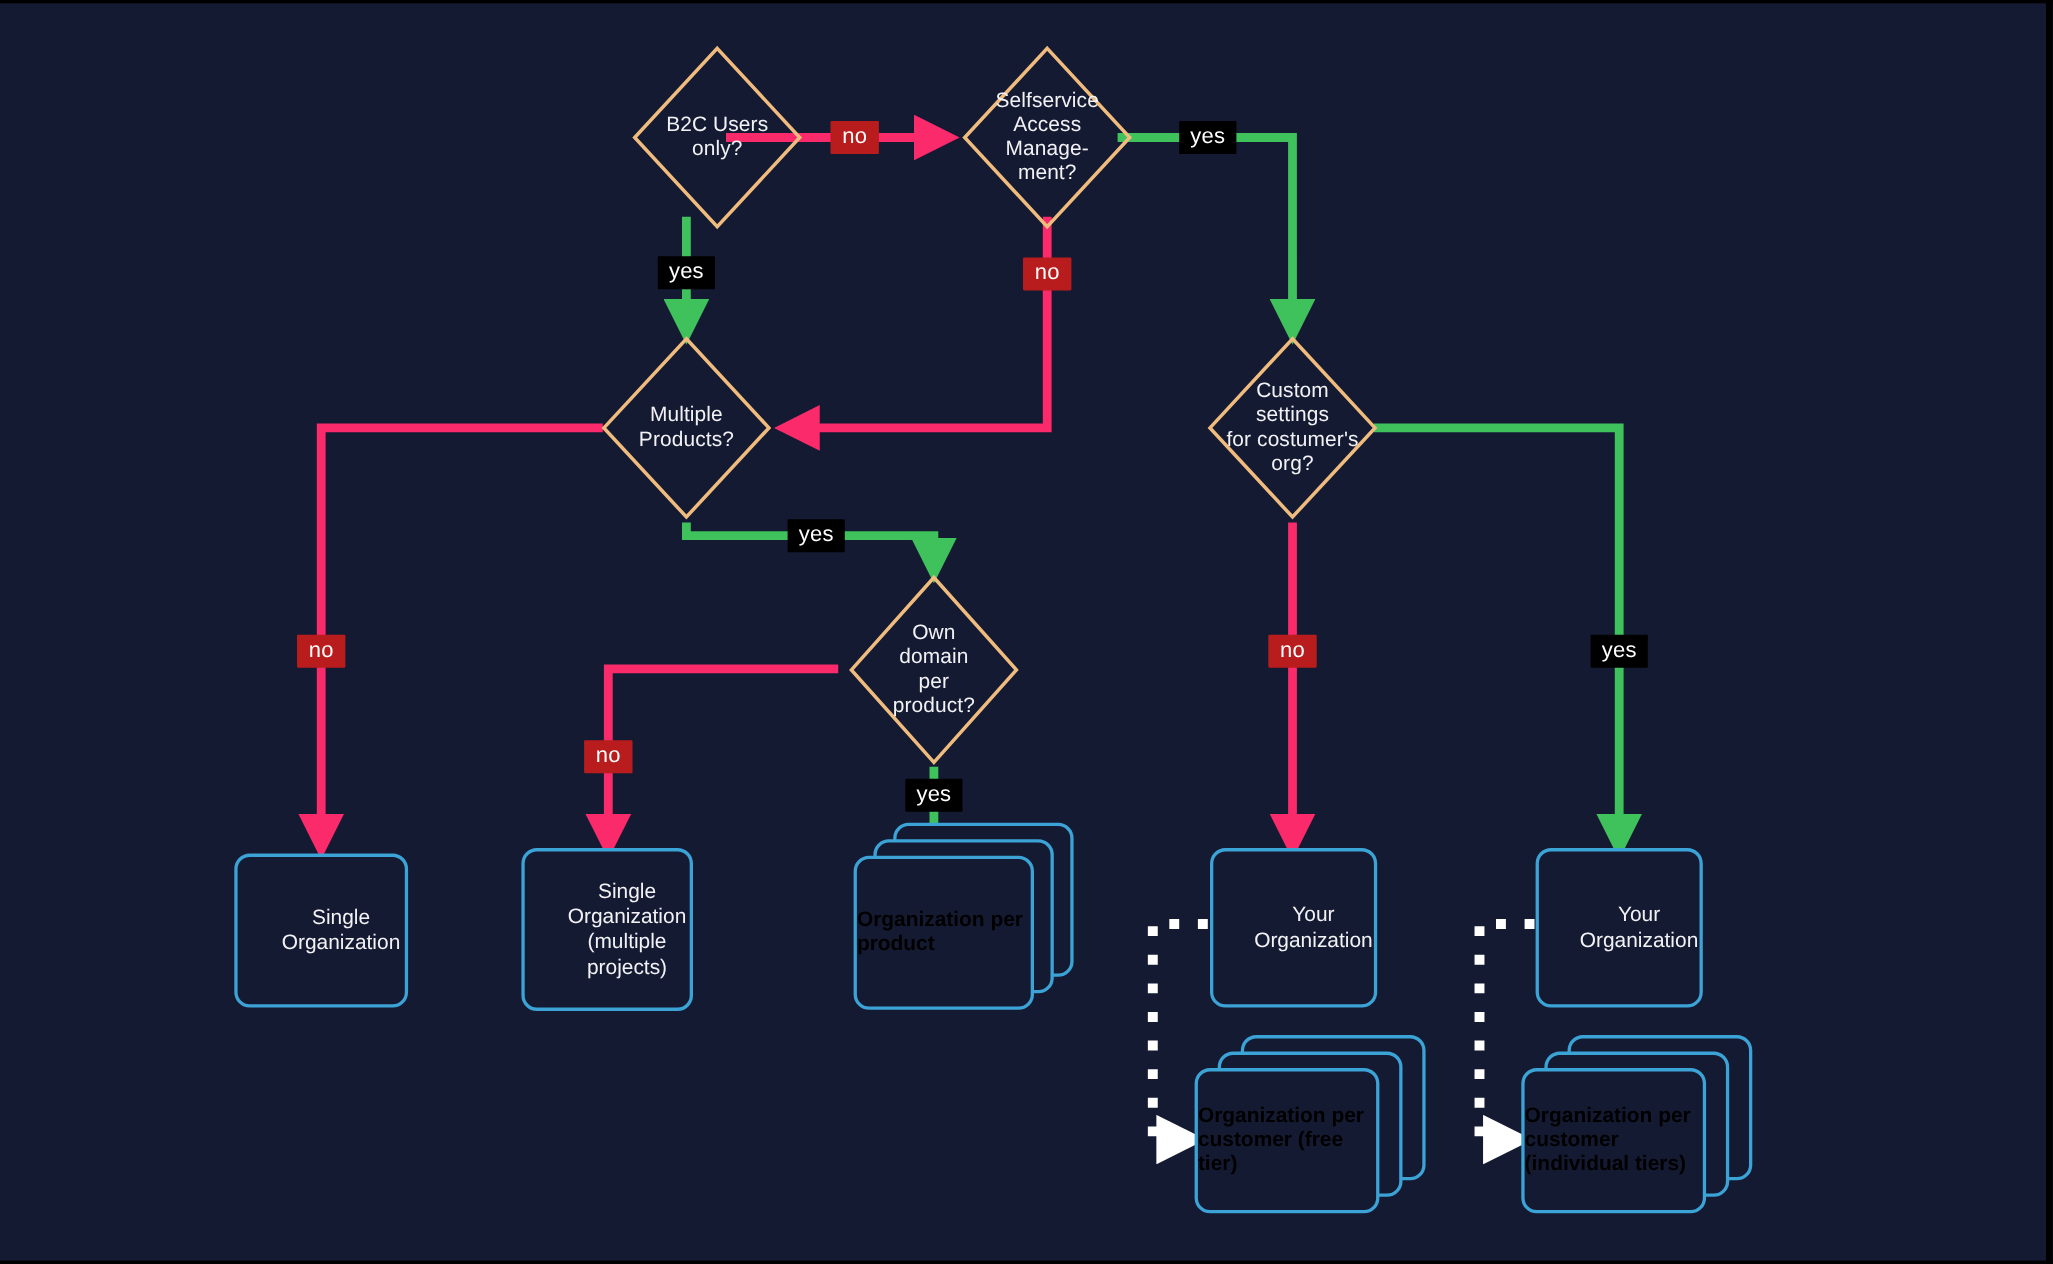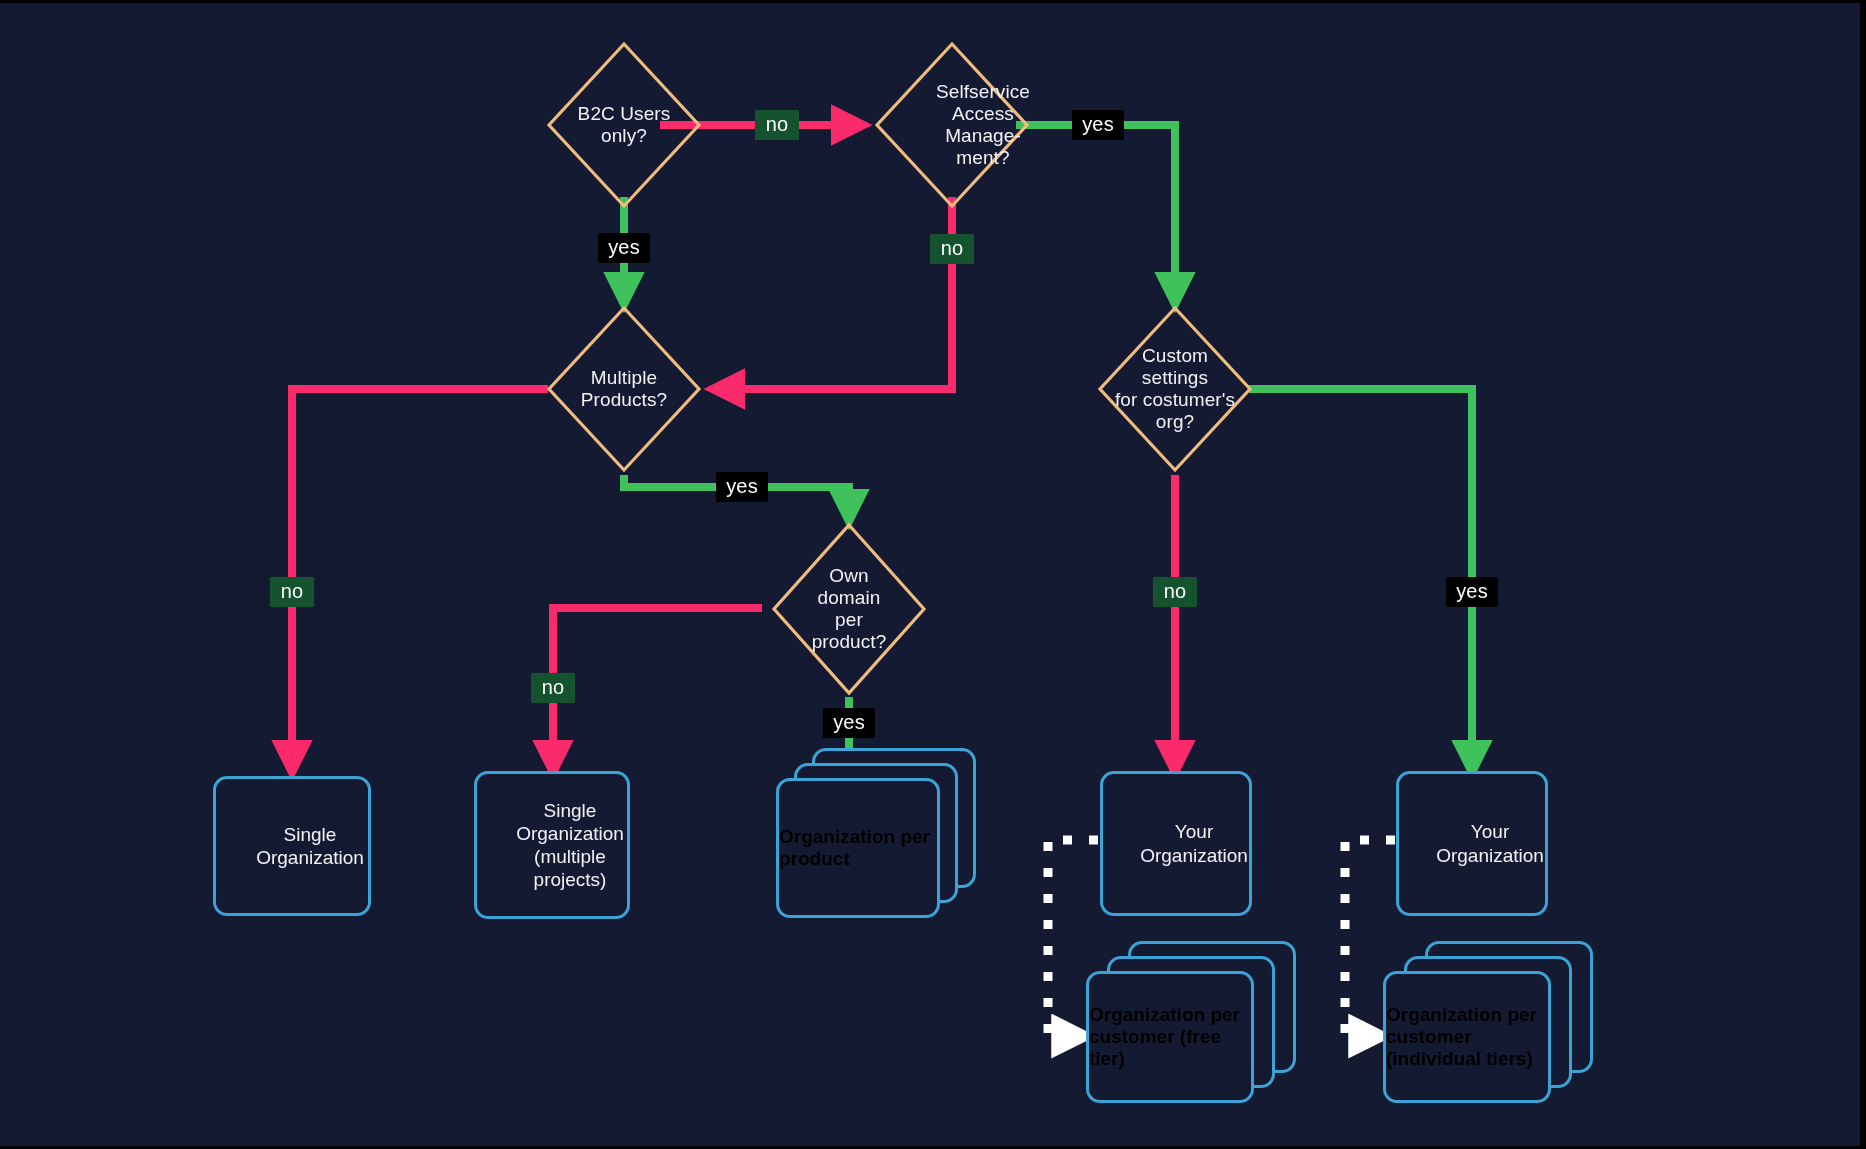--- a/index.html
+++ b/index.html
@@ -68,21 +68,21 @@
     position:absolute;
     color:#ffffff;
     text-align:center;
     line-height:1;
     padding:4px 8px 6px 8px;
     box-sizing:border-box;
     z-index:6;
     border-radius:1px;
     letter-spacing:.2px;
   }
-  .elabel.no{background:#14532d;}
+  .elabel.no{background:#b91c1c;}
   .elabel.yes{background:#000000;}
 </style>
 </head>
 <body>
 
 <div id="stage">
 
   <svg id="edges" viewBox="0 0 1866 1149" xmlns="http://www.w3.org/2000/svg">
     <defs>
       <marker id="ah-no" viewBox="0 0 12 12" refX="9" refY="6" markerWidth="5.2" markerHeight="5.2" orient="auto-start-reverse">
@@ -118,29 +118,29 @@
 
       <path d="M 1249,386 L 1472,386 L 1472,768" stroke="#3fc15b" marker-end="url(#ah-yes)"></path>
     </g>
 
     <g fill="none" stroke="#ffffff" stroke-width="9" stroke-linecap="butt" stroke-dasharray="9 17">
       <path d="M 1098,837 L 1048,837 L 1048,1033 L 1085,1033" marker-end="url(#ah-dot)"></path>
       <path d="M 1395,837 L 1345,837 L 1345,1033 L 1382,1033" marker-end="url(#ah-dot)"></path>
     </g>
   </svg>
 
-  <div class="diamond" style="left:546px;top:38px;width:156px;height:168px;font-size:19px;">
+  <div class="diamond" style="left:574px;top:38px;width:156px;height:168px;font-size:19px;">
     <svg class="dshape" viewBox="0 0 156 168" preserveAspectRatio="none">
       <polygon points="78,3 153,84 78,165 3,84" fill="none" stroke="#f0bc7e" stroke-width="3.2"></polygon>
     </svg>
     <div class="dlabel">B2C Users
 only?</div>
   </div>
 
-  <div class="diamond" style="left:874px;top:38px;width:156px;height:168px;font-size:19px;justify-content:flex-end;">
+  <div class="diamond" style="left:874px;top:38px;width:156px;height:168px;font-size:19px;">
     <svg class="dshape" viewBox="0 0 156 168" preserveAspectRatio="none">
       <polygon points="78,3 153,84 78,165 3,84" fill="none" stroke="#f0bc7e" stroke-width="3.2"></polygon>
     </svg>
     <div class="dlabel">Selfservice
 Access
 Manage-
 ment?</div>
   </div>
 
   <div class="diamond" style="left:546px;top:302px;width:156px;height:168px;font-size:19px;">

